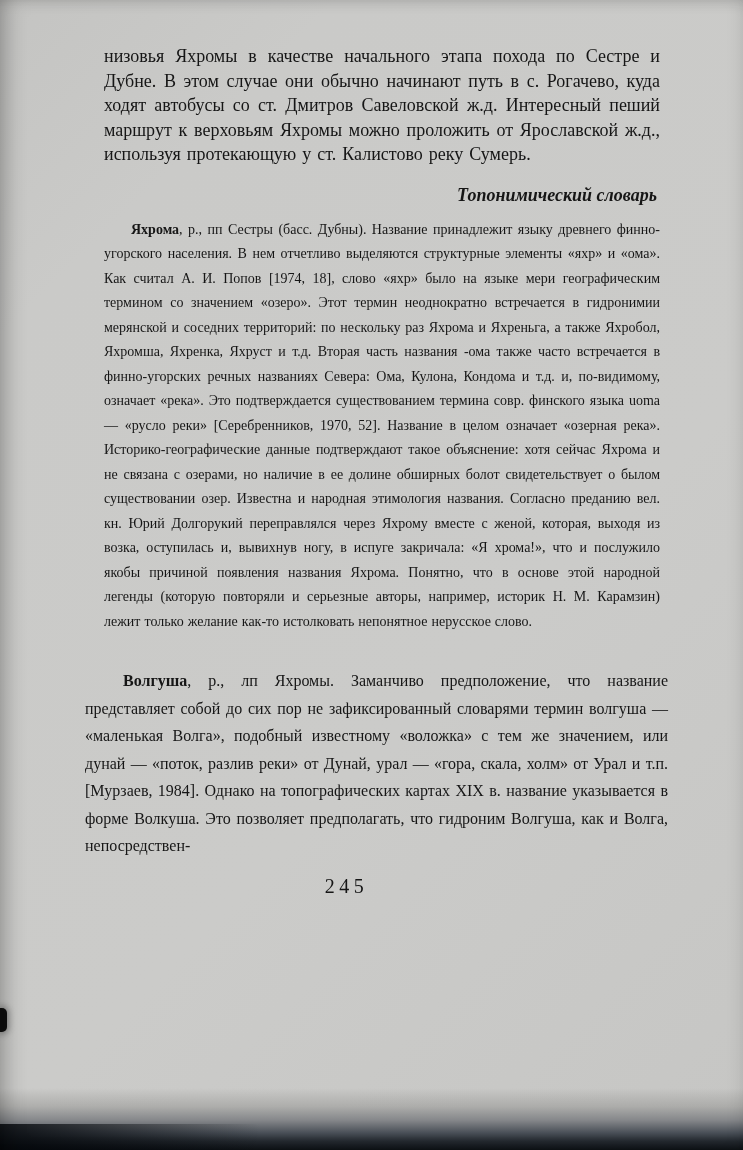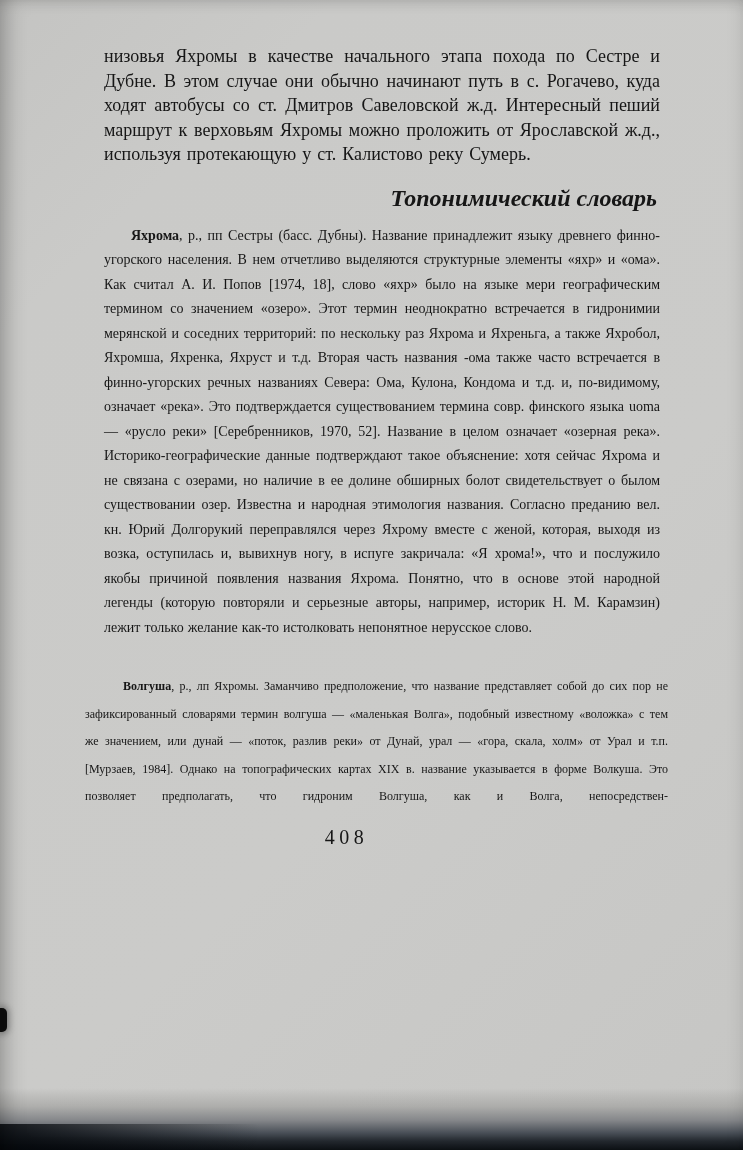--- a/index.html
+++ b/index.html
@@ -22,40 +22,40 @@
     hyphens: auto;
   }
   .cont {
     font-size: 18px;
     line-height: 24.5px;
     text-align: justify;
     word-spacing: 1.5px;
     margin: 0;
   }
   .heading {
-    font-size: 24px;
+    font-size: 18px;
     font-weight: bold;
     font-style: italic;
     text-align: right;
     margin: 18px 3px 12px 0;
   }
   .entry-small {
     font-size: 14px;
     line-height: 24.5px;
     text-align: justify;
     text-indent: 27px;
     word-spacing: 0.5px;
     margin: 0;
   }
   .text-col-big {
     margin: 33px 75px 0 85px; 
     hyphens: auto;
   }
   .entry-big {
-    font-size: 12px;
+    font-size: 16px;
     line-height: 27.5px;
     text-align: justify;
     text-align-last: justify;
     text-indent: 38px;
     word-spacing: 1px;
     margin: 0;
   }
   .entry-term { font-weight: bold; }
   .page-number {
     margin-top: 15px;
@@ -116,21 +116,21 @@
     <p class="cont">низовья Яхромы в качестве начального этапа похода по Сестре и Дубне. В этом случае они обычно начинают путь в с. Рогачево, куда ходят автобусы со ст. Дмитров Савеловской ж.д. Интересный пеший маршрут к верховьям Яхромы можно проложить от Ярославской ж.д., используя протекающую у ст. Калистово реку Сумерь.</p>
 
     <div class="heading">Топонимический словарь</div>
 
     <p class="entry-small"><span class="entry-term">Яхрома</span><span>, р., пп Сестры (басс. Дубны). Название принадлежит языку древнего финно-угорского населения. В нем отчетливо выделяются структурные элементы «яхр» и «ома». Как считал А. И. Попов [1974, 18], слово «яхр» было на языке мери географическим термином со значением «озеро». Этот термин неоднократно встречается в гидронимии мерянской и соседних территорий: по нескольку раз Яхрома и Яхреньга, а также Яхробол, Яхромша, Яхренка, Яхруст и т.д. Вторая часть названия -ома также часто встречается в финно-угорских речных названиях Севера: Ома, Кулона, Кондома и т.д. и, по-видимому, означает «река». Это подтверждается существованием термина совр. финского языка uoma — «русло реки» [Серебренников, 1970, 52]. Название в целом означает «озерная река». Историко-географические данные подтверждают такое объяснение: хотя сейчас Яхрома и не связана с озерами, но наличие в ее долине обширных болот свидетельствует о былом существовании озер. Известна и народная этимология названия. Согласно преданию вел. кн. Юрий Долгорукий переправлялся через Яхрому вместе с женой, которая, выходя из возка, оступилась и, вывихнув ногу, в испуге закричала: «Я хрома!», что и послужило якобы причиной появления названия Яхрома. Понятно, что в основе этой народной легенды (которую повторяли и серьезные авторы, например, историк Н. М. Карамзин) лежит только желание как-то истолковать непонятное нерусское слово.</span></p>
   </div>
 
   <div class="text-col-big">
     <p class="entry-big"><span class="entry-term">Волгуша</span><span>, р., лп Яхромы. Заманчиво предположение, что название представляет собой до сих пор не зафиксированный словарями термин волгуша — «маленькая Волга», подобный известному «воложка» с тем же значением, или дунай — «поток, разлив реки» от Дунай, урал — «гора, скала, холм» от Урал и т.п. [Мурзаев, 1984]. Однако на топографических картах XIX в. название указывается в форме Волкуша. Это позволяет предполагать, что гидроним Волгуша, как и Волга, непосредствен-</span></p>
 
-    <div class="page-number">408</div>
+    <div class="page-number">245</div>
   </div>
 
   <div class="artifact-left"></div>
   <div class="bottom-band"></div>
   <div class="bottom-corner"></div>
   <div class="vignette"></div>
 
 </div>
 
 </body></html>

